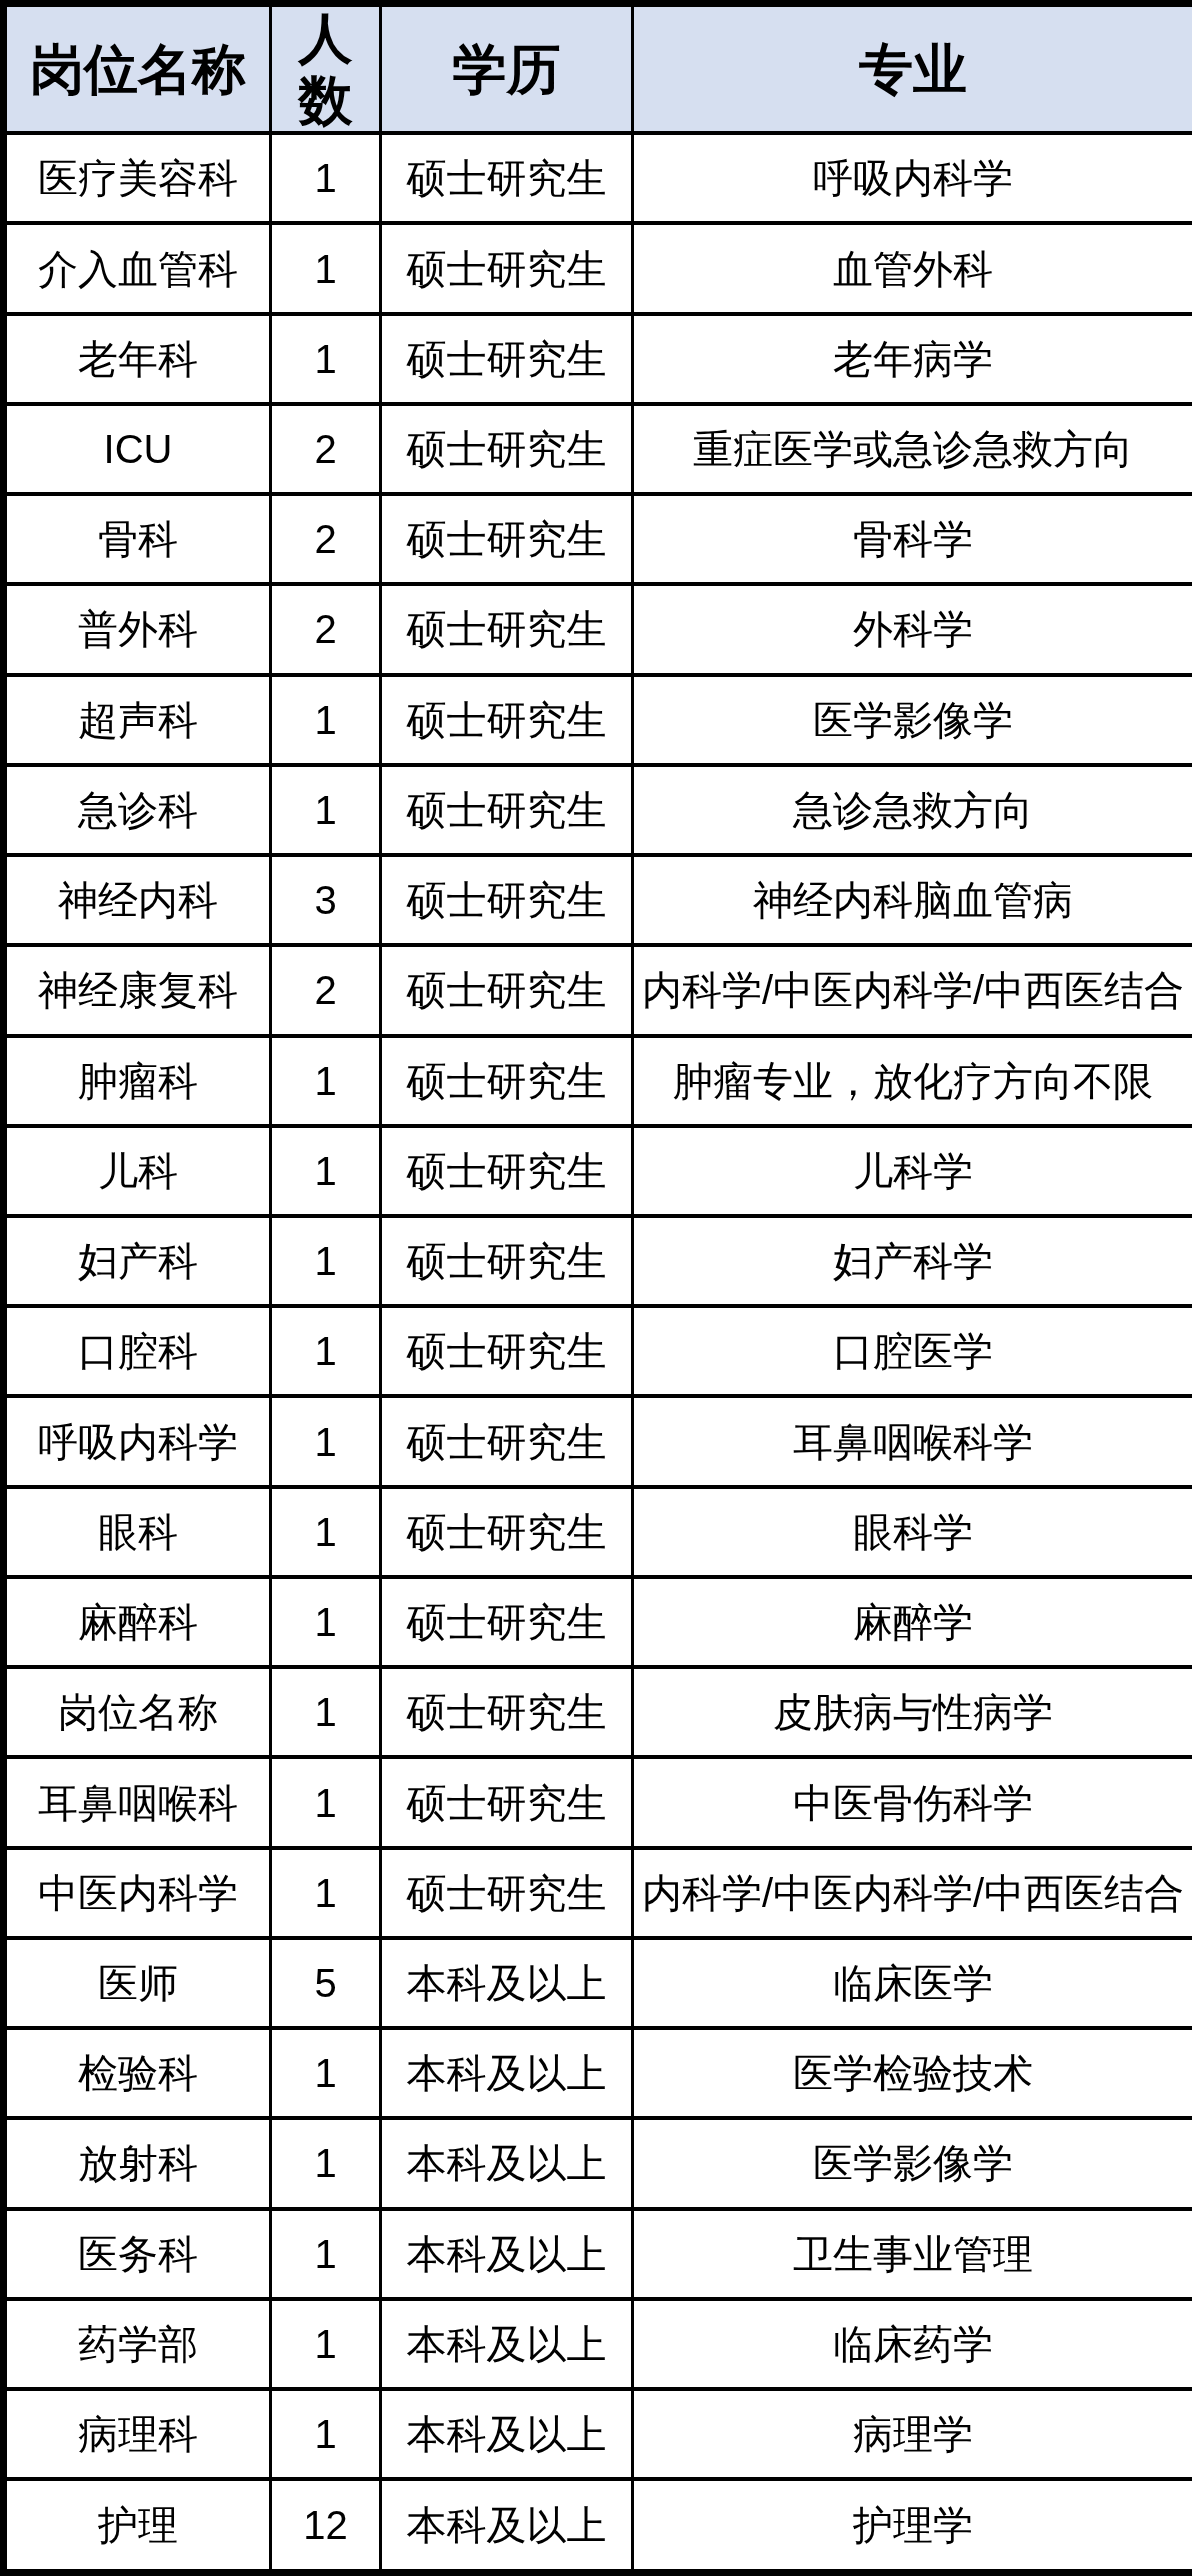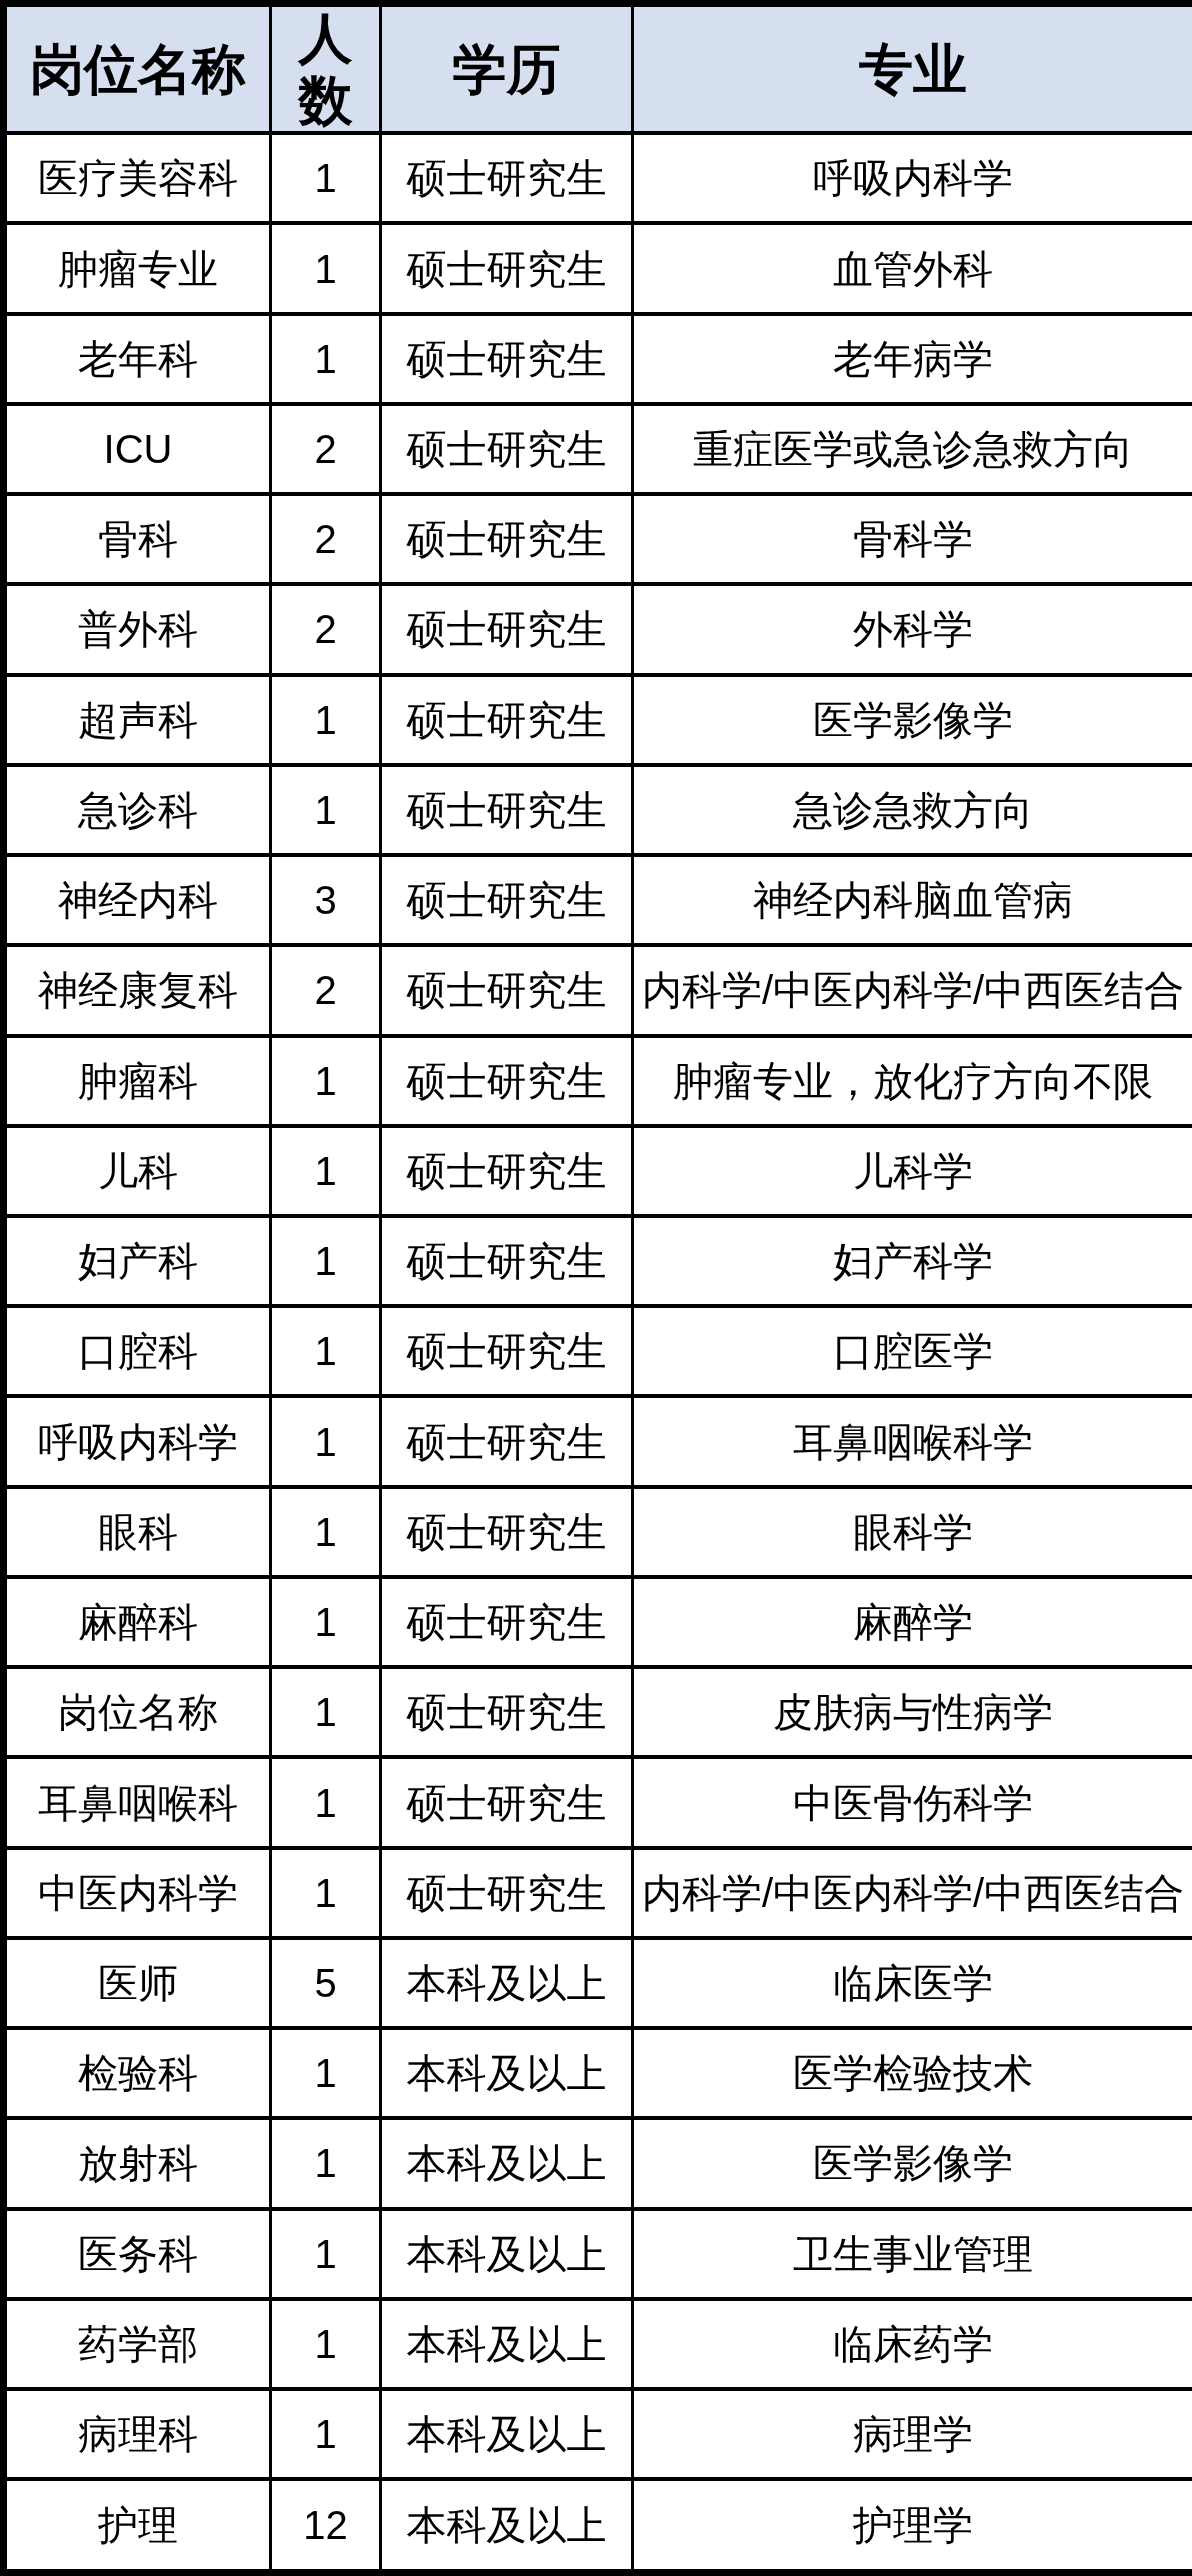--- a/index.html
+++ b/index.html
@@ -71,21 +71,21 @@
       </tr>
     </thead>
     <tbody>
         <tr>
           <td>医疗美容科</td>
           <td>1</td>
           <td>硕士研究生</td>
           <td>呼吸内科学</td>
         </tr>
         <tr>
-          <td>肿瘤专业</td>
+          <td>介入血管科</td>
           <td>1</td>
           <td>硕士研究生</td>
           <td>血管外科</td>
         </tr>
         <tr>
           <td>老年科</td>
           <td>1</td>
           <td>硕士研究生</td>
           <td>老年病学</td>
         </tr>

